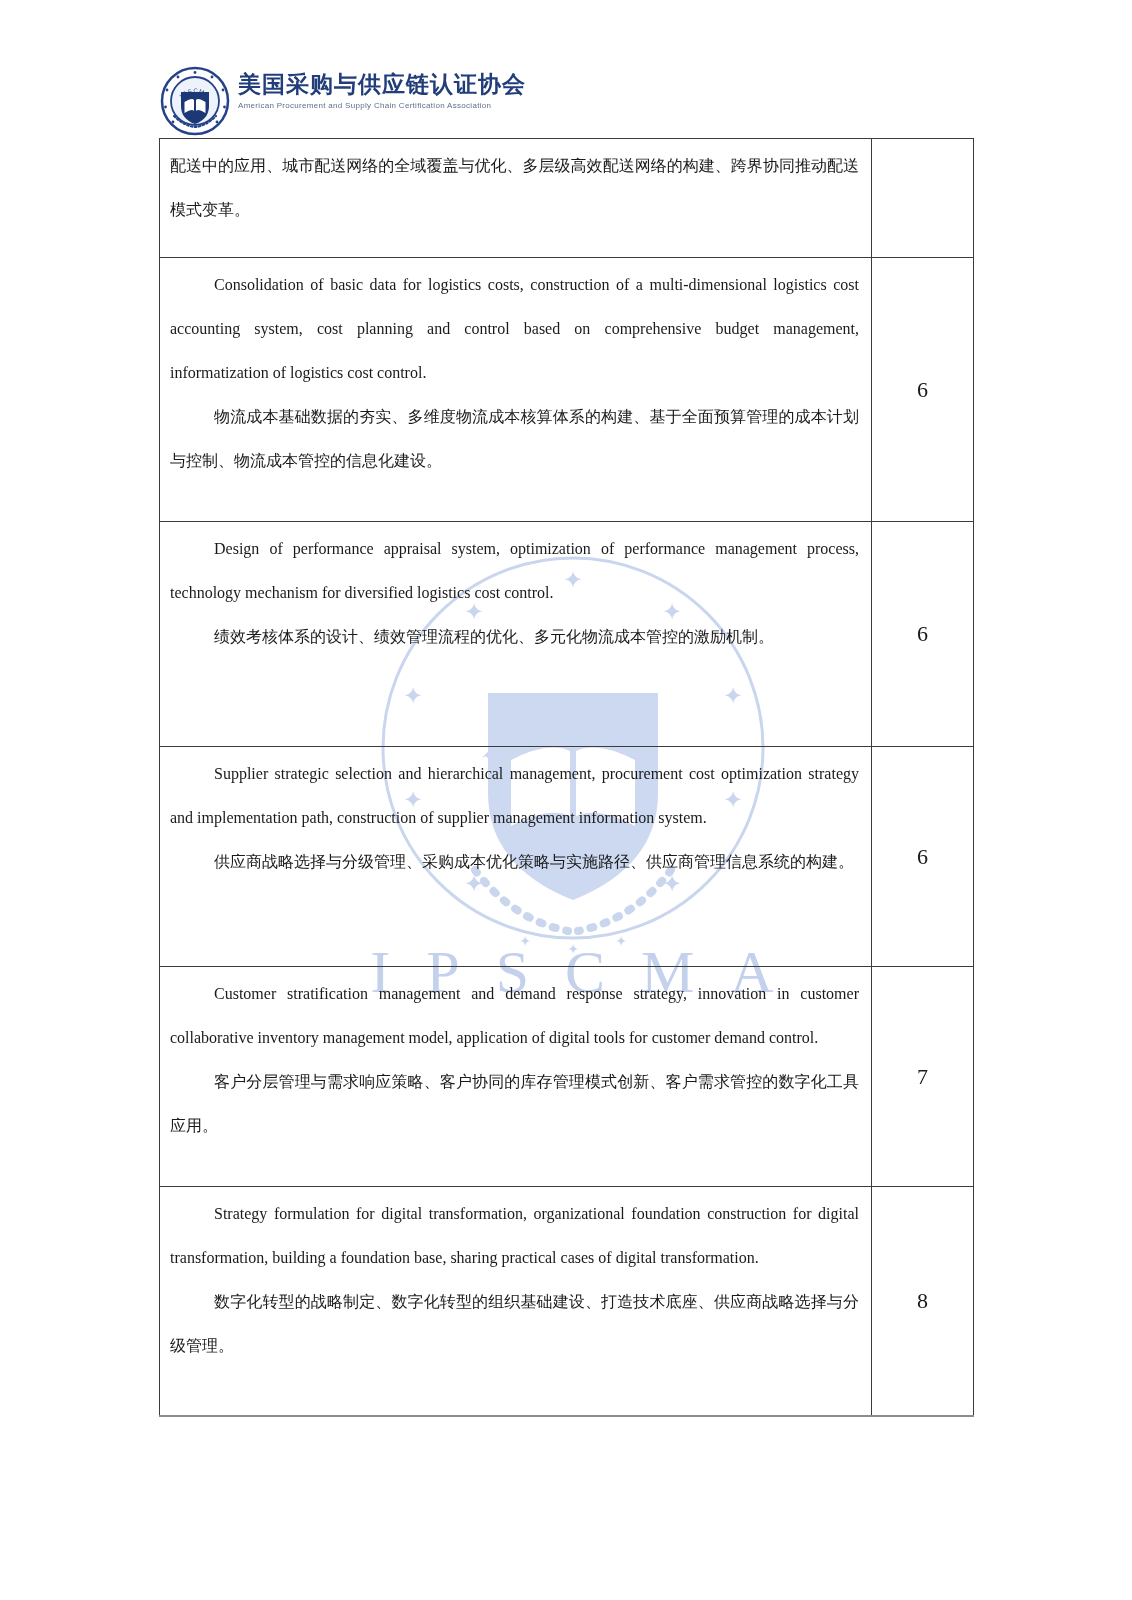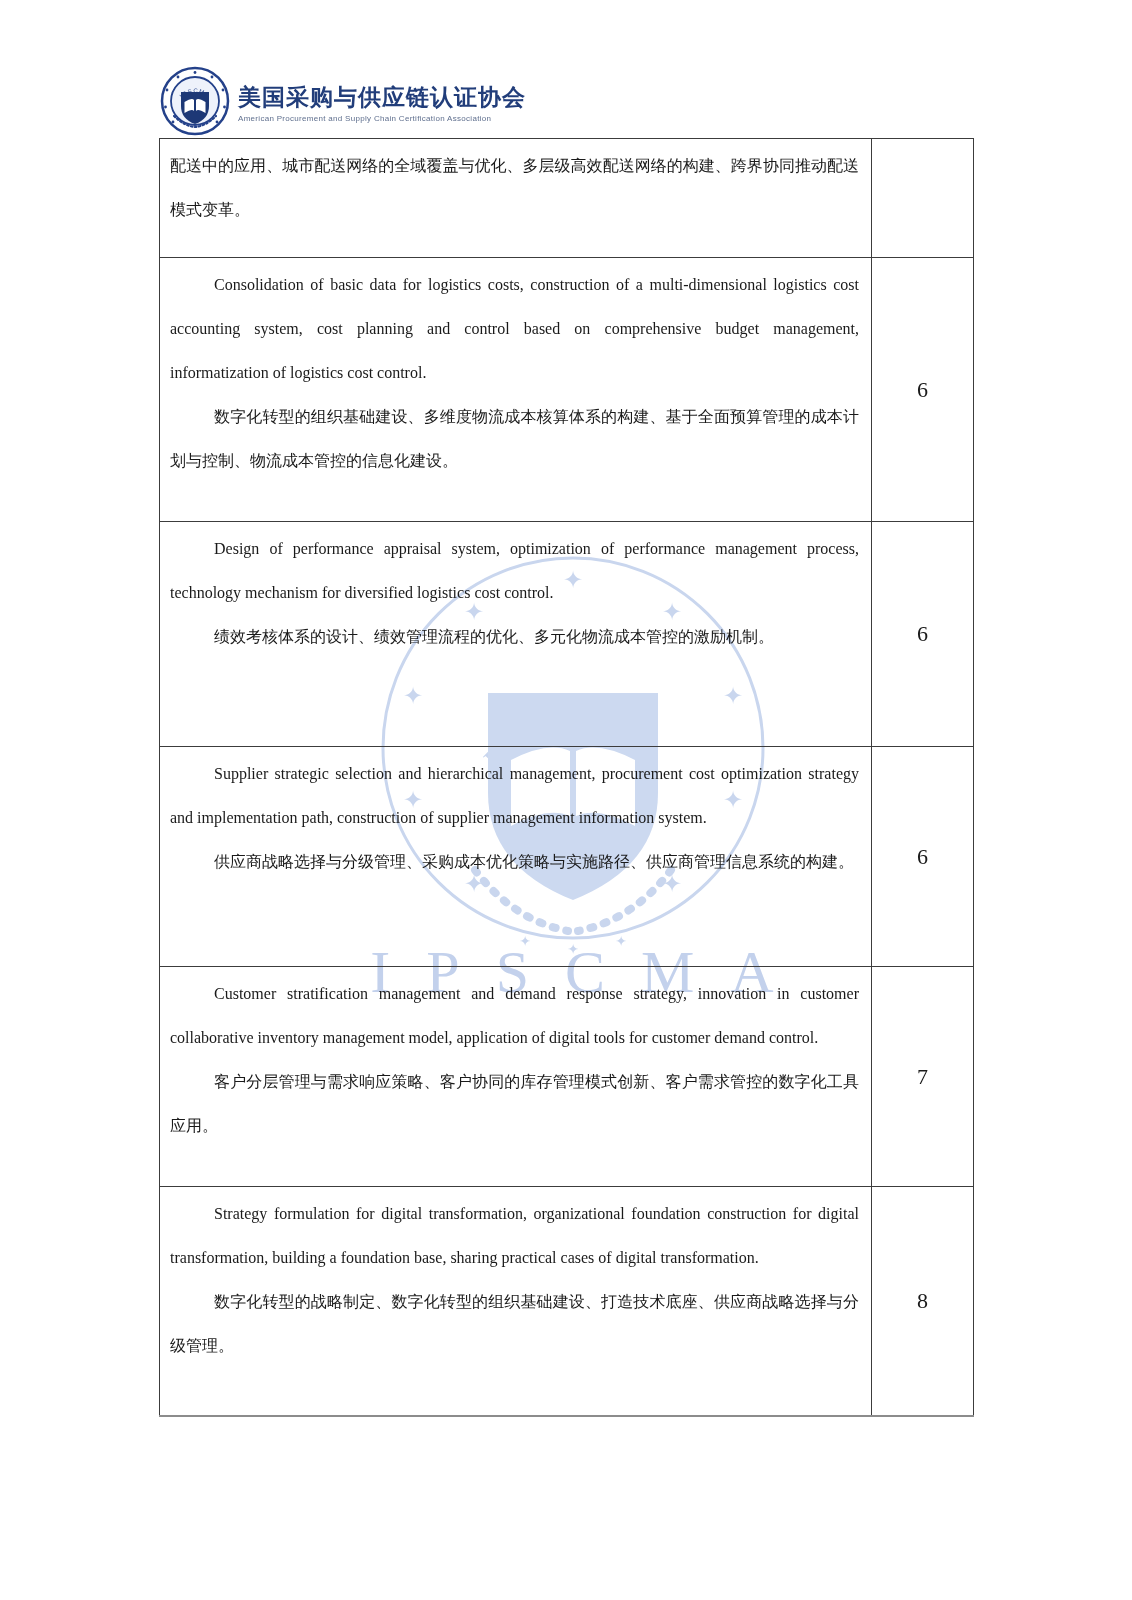--- a/index.html
+++ b/index.html
@@ -13,21 +13,21 @@
     background: #ffffff;
     overflow: hidden;
   }
 
   
   .header {
     position: absolute;
     left: 160px;
     top: 66px;
     display: flex;
-    align-items: center;
+    align-items: flex-start;
     z-index: 2;
   }
   .logo-badge { width: 70px; height: 70px; flex: 0 0 auto; }
   .org-block { margin-left: 8px; padding-top: 4px; }
   .org-title {
     font-family: "Liberation Sans", "DejaVu Sans", sans-serif;
     font-size: 23px;
     font-weight: 700;
     letter-spacing: 1px;
     color: #213d7a;
@@ -187,21 +187,21 @@
     <tbody>
         <tr>
           <td class="cell-text">
             <p class="zh no-indent">配送中的应用、城市配送网络的全域覆盖与优化、多层级高效配送网络的构建、跨界协同推动配送模式变革。</p>
           </td>
           <td class="cell-hours"></td>
         </tr>
         <tr>
           <td class="cell-text">
             <p class="en">Consolidation of basic data for logistics costs, construction of a multi-dimensional logistics cost accounting system, cost planning and control based on comprehensive budget management, informatization of logistics cost control.</p>
-            <p class="zh">数字化转型的组织基础建设、多维度物流成本核算体系的构建、基于全面预算管理的成本计划与控制、物流成本管控的信息化建设。</p>
+            <p class="zh">物流成本基础数据的夯实、多维度物流成本核算体系的构建、基于全面预算管理的成本计划与控制、物流成本管控的信息化建设。</p>
           </td>
           <td class="cell-hours">6</td>
         </tr>
         <tr>
           <td class="cell-text">
             <p class="en">Design of performance appraisal system, optimization of performance management process, technology mechanism for diversified logistics cost control.</p>
             <p class="zh">绩效考核体系的设计、绩效管理流程的优化、多元化物流成本管控的激励机制。</p>
           </td>
           <td class="cell-hours">6</td>
         </tr>

